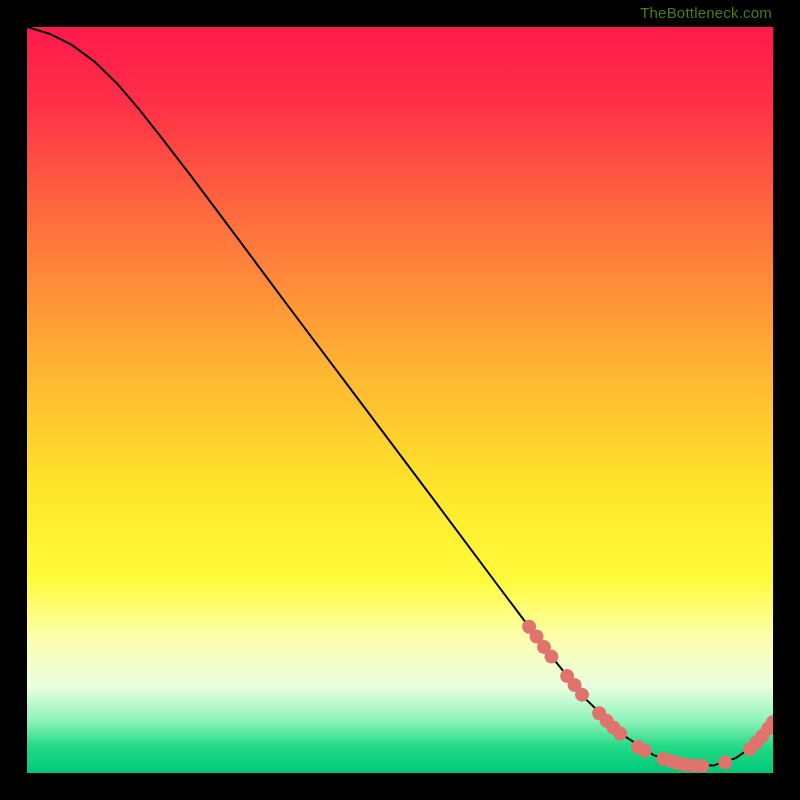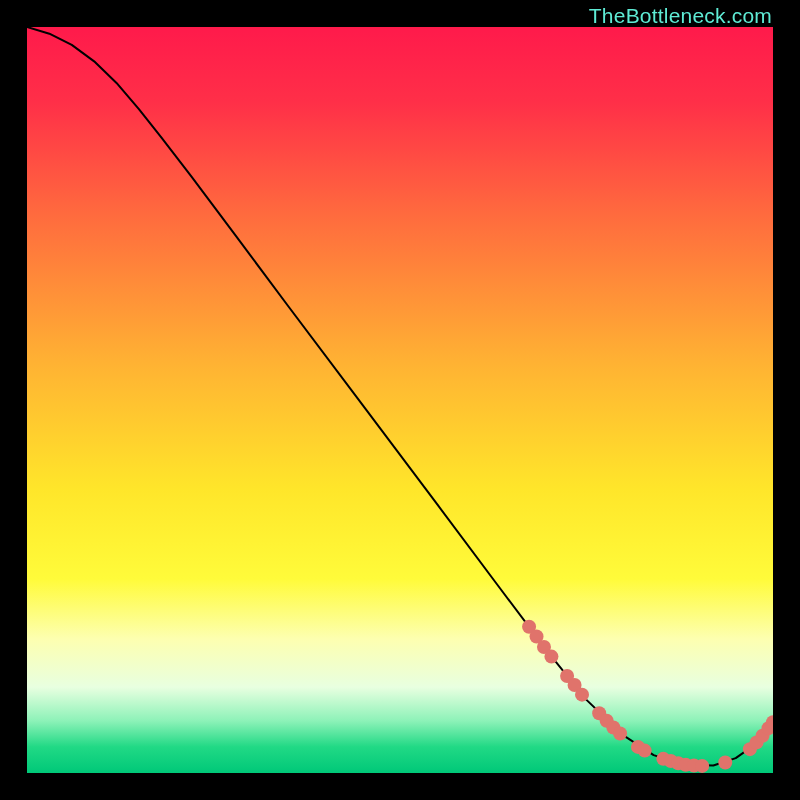--- a/index.html
+++ b/index.html
@@ -21,22 +21,22 @@
     position: absolute;
     left: 27px;
     top: 27px;
     width: 746px;
     height: 746px;
   }
   .watermark {
     position: absolute;
     top: 4px;
     right: 28px;
-    color: #5eead4;
-    font-size: 21px;
+    color: #4d7c0f;
+    font-size: 15px;
     font-weight: 400;
     letter-spacing: 0.2px;
     user-select: none;
   }
 </style>
 </head>
 <body>
 
 <div class="stage">
   <div class="watermark">TheBottleneck.com</div>

